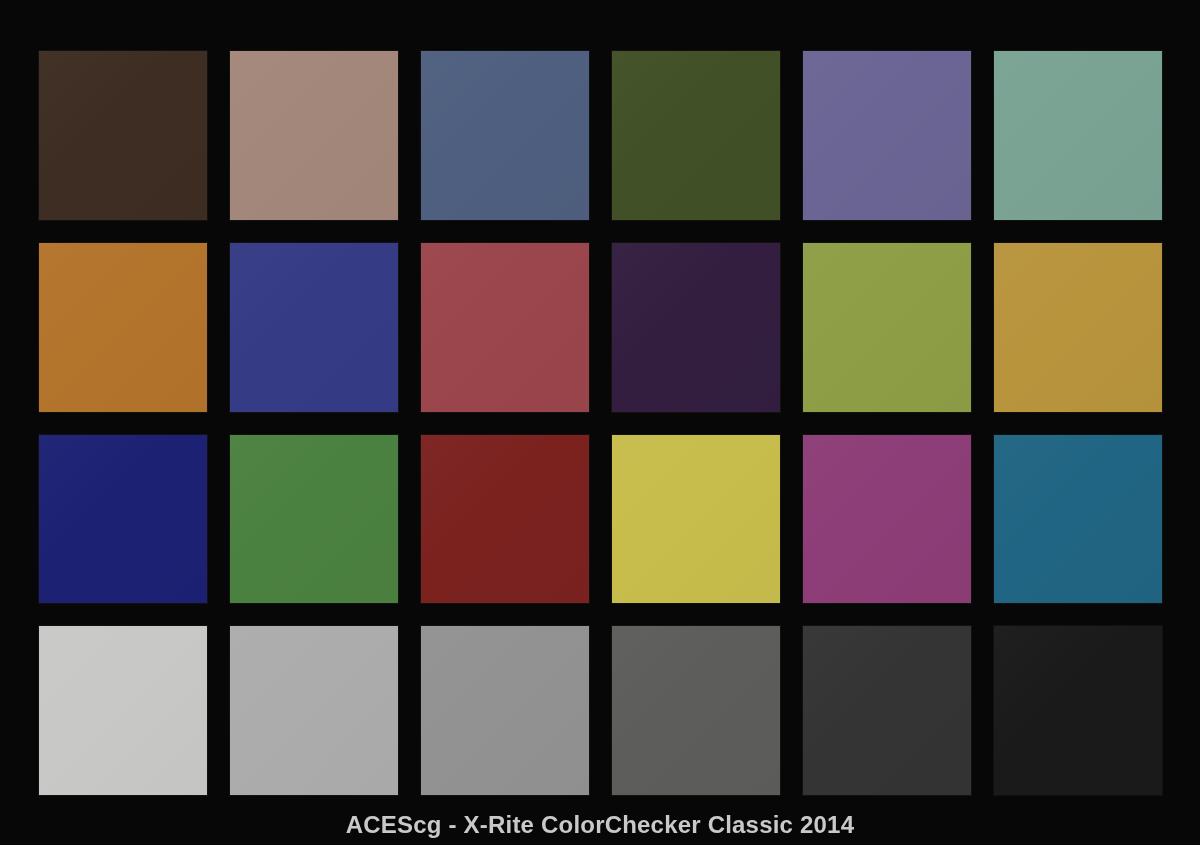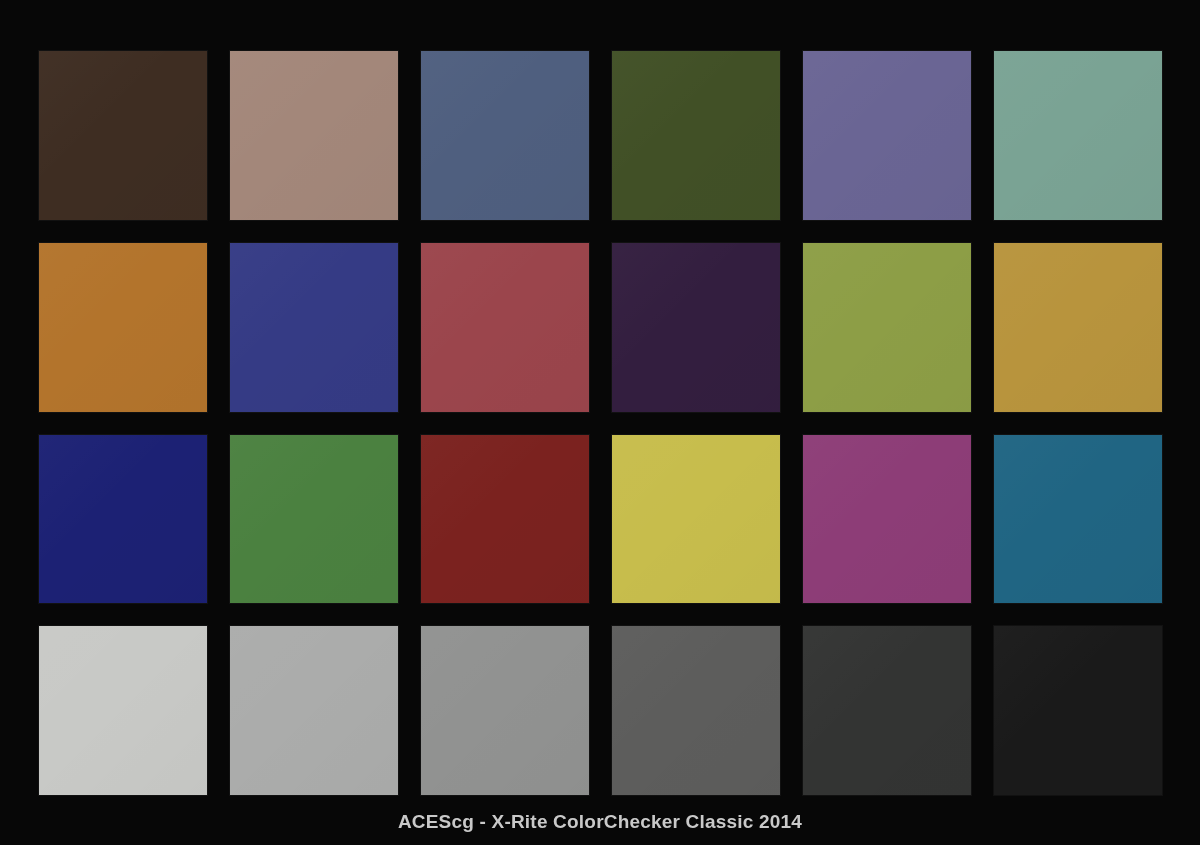--- a/index.html
+++ b/index.html
@@ -53,21 +53,21 @@
     pointer-events: none;
   }
 
   #caption {
     position: absolute;
     left: 0;
     right: 0;
     top: 811px;
     text-align: center;
     color: #c9c9c9;
-    font-size: 19px;
+    font-size: 24px;
     font-weight: bold;
     letter-spacing: 0.2px;
     font-family: "Liberation Sans", sans-serif;
     white-space: nowrap;
   }
 </style>
 </head>
 <body style="background-color: rgb(7, 7, 7);">
 
 <div id="chart-root" style="background-color: rgb(7, 7, 7);">

